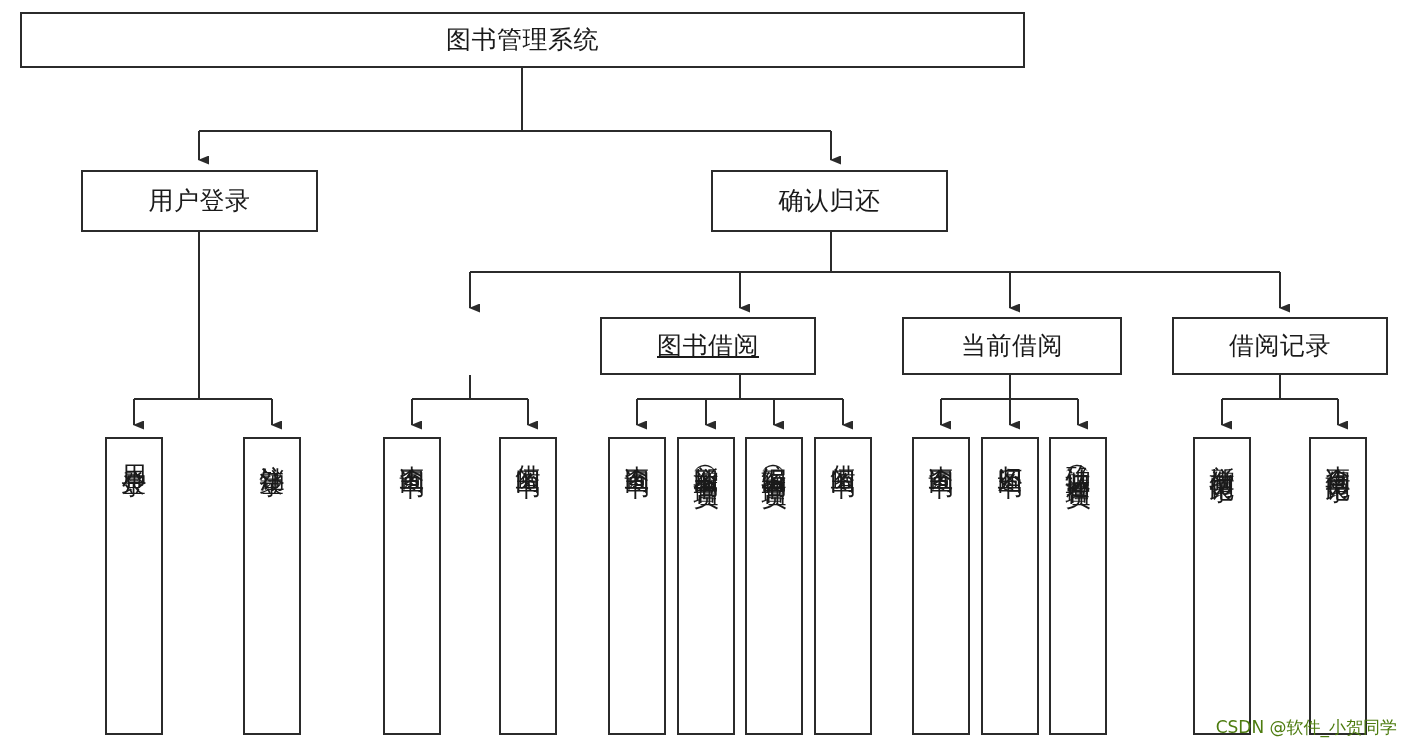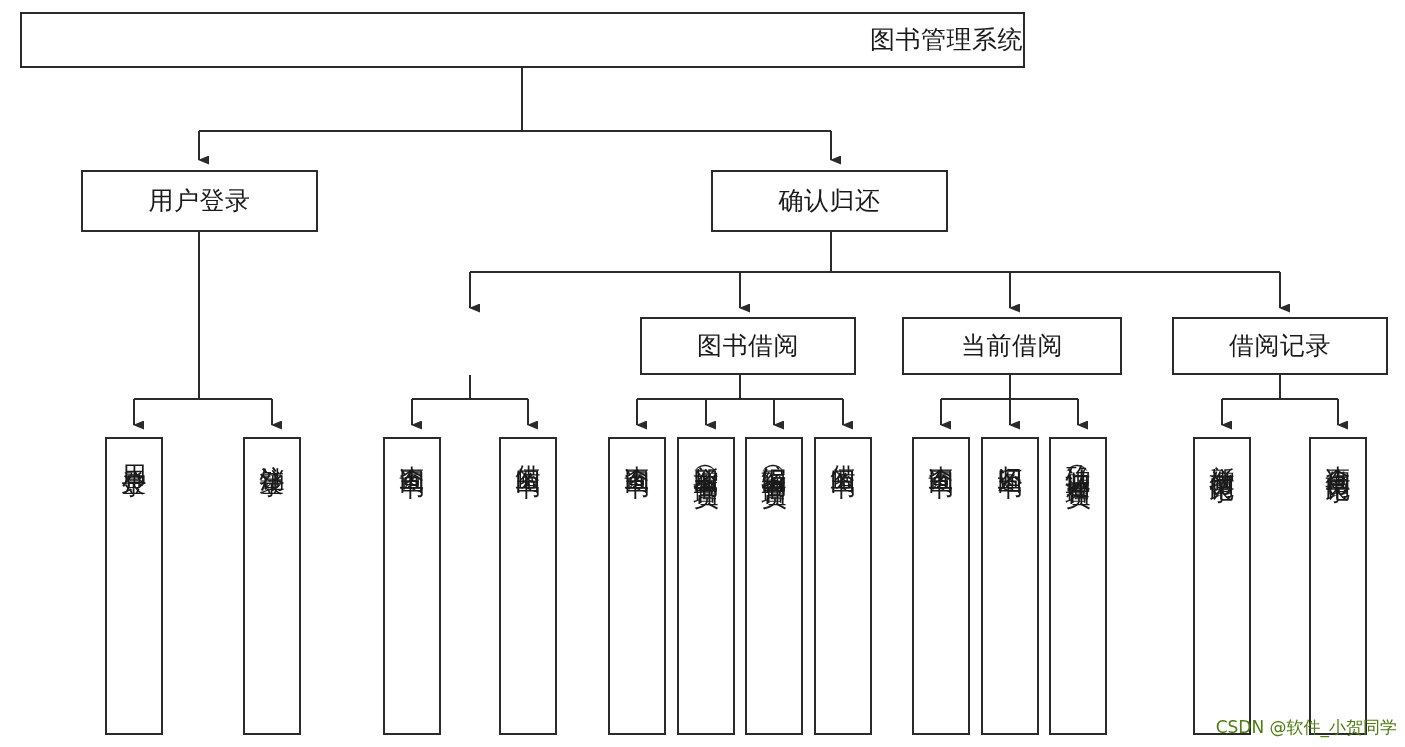--- a/index.html
+++ b/index.html
@@ -128,32 +128,32 @@
       <path d="M1010,399 L1010,425" marker-end="url(#arrowhead)"></path>
       <path d="M1078,399 L1078,425" marker-end="url(#arrowhead)"></path>
 
       <path d="M1280,375 L1280,399"></path>
       <path d="M1222,399 L1338,399"></path>
       <path d="M1222,399 L1222,425" marker-end="url(#arrowhead)"></path>
       <path d="M1338,399 L1338,425" marker-end="url(#arrowhead)"></path>
     </g>
   </svg>
 
-  <div class="node root horiz" style="left:20px; top:12px; width:1005px; height:56px;justify-content:flex-end;">
+  <div class="node root horiz" style="left:20px; top:12px; width:1005px; height:56px;">
     <span class="node-label">图书管理系统</span>
   </div>
 
   <div class="node horiz" style="left:81px; top:170px; width:237px; height:62px;">
     <span class="node-label">用户登录</span>
   </div>
   <div class="node horiz" style="left:711px; top:170px; width:237px; height:62px;">
     <span class="node-label">确认归还</span>
   </div>
 
-  <div class="node horiz" style="left:640px; top:317px; width:216px; height:58px;">
+  <div class="node horiz" style="left:600px; top:317px; width:216px; height:58px;text-decoration:underline;">
     <span class="node-label">图书借阅</span>
   </div>
   <div class="node horiz" style="left:902px; top:317px; width:220px; height:58px;">
     <span class="node-label">当前借阅</span>
   </div>
   <div class="node horiz" style="left:1172px; top:317px; width:216px; height:58px;">
     <span class="node-label">借阅记录</span>
   </div>
 
   <div class="node vert" style="left:105px; top:437px; width:58px; height:298px;">

